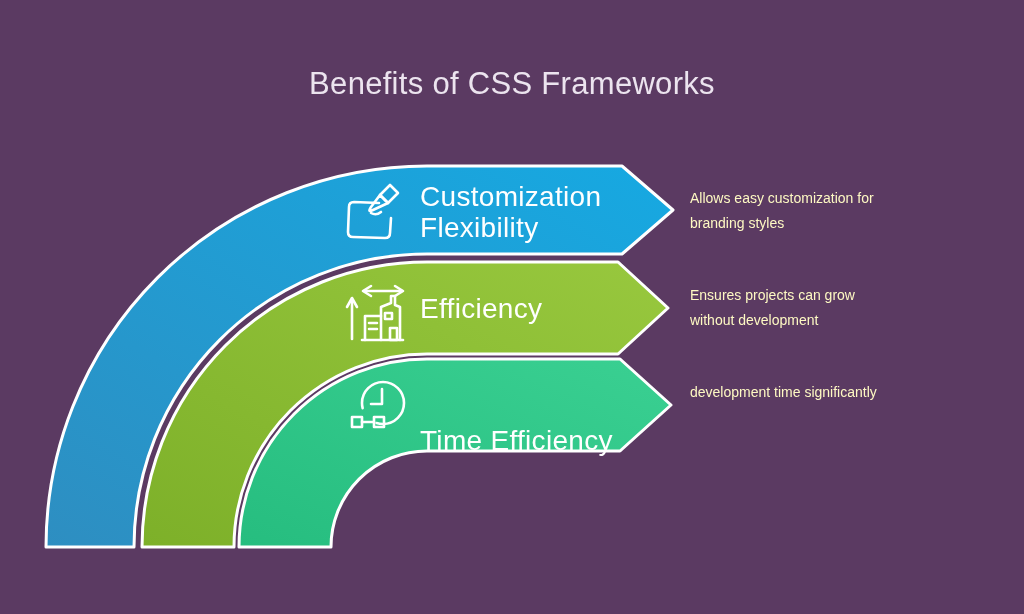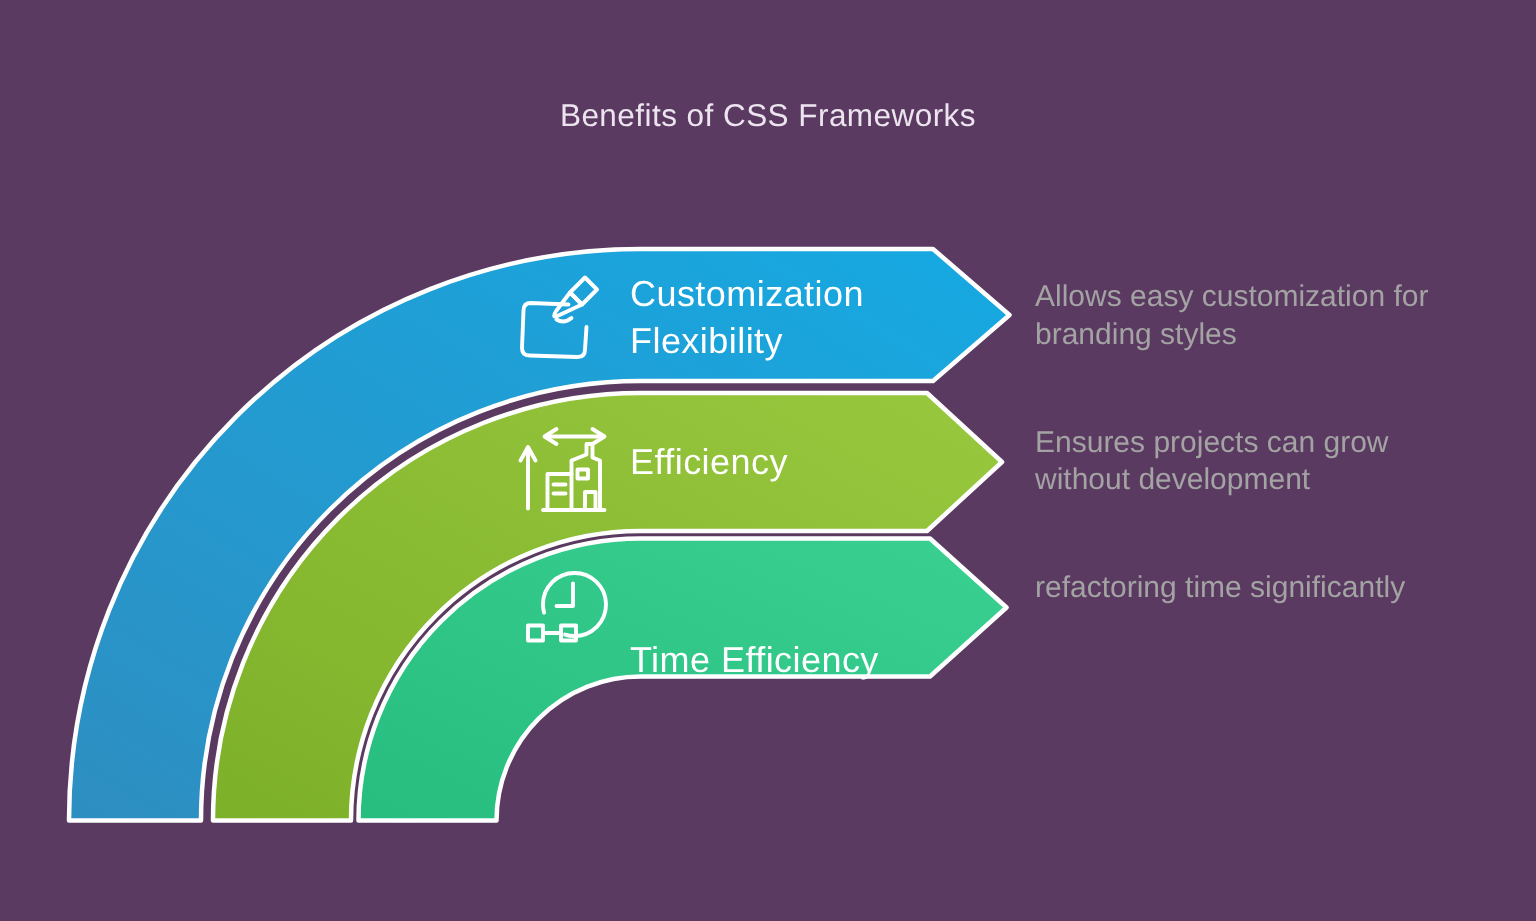--- a/index.html
+++ b/index.html
@@ -3,37 +3,37 @@
 <meta charset="utf-8">
 <style>
   html,body{margin:0;padding:0;background:#5b3a62;}
   .canvas{
     position:relative;width:1024px;height:614px;overflow:hidden;
     background:#5b3a62;
     font-family:"Liberation Sans", sans-serif;
   }
   .title{
     position:absolute;top:66px;left:0;width:1024px;margin:0;
-    text-align:center;font-size:21px;font-weight:500;letter-spacing:.3px;
+    text-align:center;font-size:31px;font-weight:500;letter-spacing:.3px;
     color:#ece4ef;
   }
   .bands{position:absolute;left:0;top:0;width:1024px;height:614px;}
   .bands path.band{stroke-width:3;stroke-linejoin:round;}
   .icon{position:absolute;}
   .icon svg{display:block;}
   .band-label{
     position:absolute;left:420px;color:#ffffff;
-    font-size:24px;line-height:31px;font-weight:400;letter-spacing:.3px;
+    font-size:28px;line-height:31px;font-weight:400;letter-spacing:.3px;
   }
   .label-1{top:181px;}
   .label-2{top:293px;}
   .label-3{top:390px;margin-top:35px;}
   .desc{
-    position:absolute;left:690px;width:330px;color:#a3a3a3;
-    font-size:20px;line-height:25px;font-weight:400;
+    position:absolute;left:690px;width:330px;color:#fef9c3;
+    font-size:14px;line-height:25px;font-weight:400;
   }
   .desc-1{top:186px;}
   .desc-2{top:283px;}
   .desc-3{top:380px;}
 </style>
 </head>
 <body>
 
 <div class="canvas">
 
@@ -108,16 +108,16 @@
 
   <div class="desc desc-1">
     <div>Allows easy customization for</div>
     <div>branding styles</div>
   </div>
   <div class="desc desc-2">
     <div>Ensures projects can grow</div>
     <div>without development</div>
   </div>
   <div class="desc desc-3">
-    <div>refactoring time significantly</div>
+    <div>development time significantly</div>
   </div>
 
 </div>
 
 </body></html>

